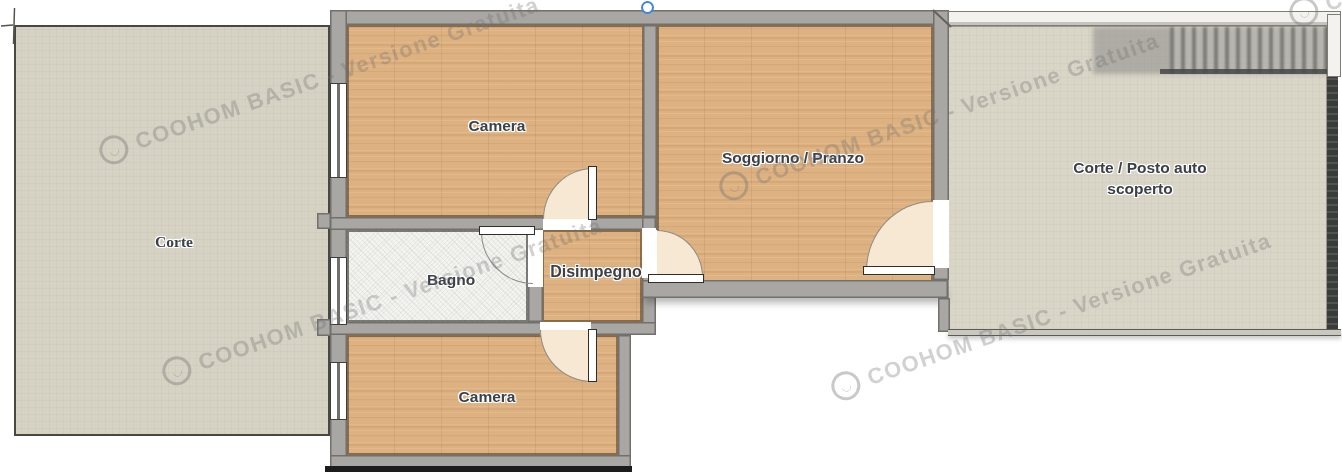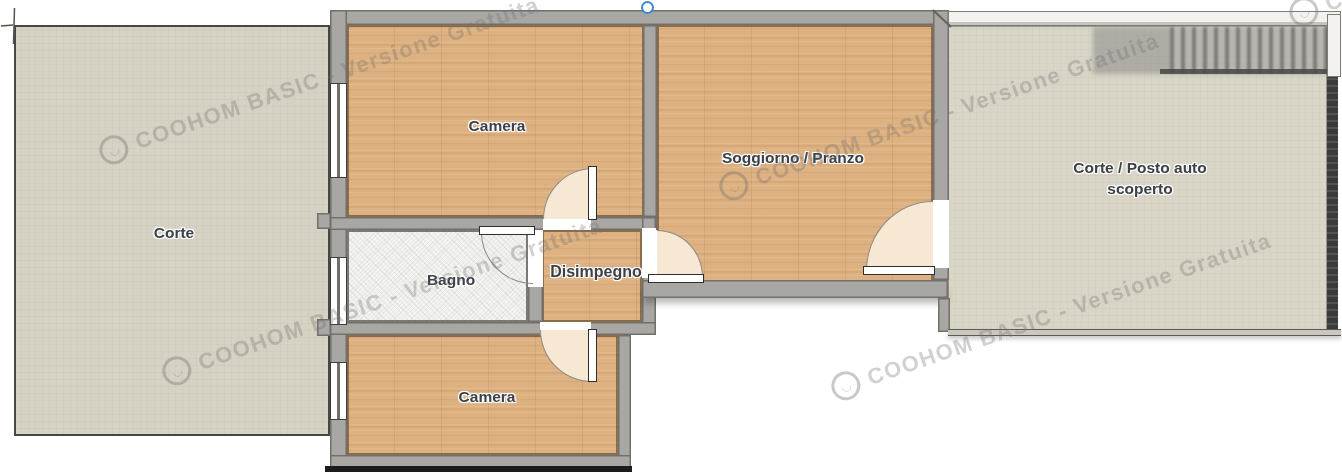--- a/index.html
+++ b/index.html
@@ -147,21 +147,21 @@
   <div class="abs leaf" style="left:588px;top:329px;width:9px;height:53px;"></div>
 
   <svg class="accents" width="1342" height="473" viewBox="0 0 1342 473">
     <line x1="933" y1="10" x2="951" y2="27" stroke="#63625e" stroke-width="2"></line>
     <line x1="13.5" y1="44" x2="14.5" y2="8" stroke="#55534d" stroke-width="1.5"></line>
     <line x1="1" y1="26" x2="13" y2="25" stroke="#55534d" stroke-width="1.5"></line>
   </svg>
 
   <div class="abs handle" style="left:641px;top:1px;width:13px;height:13px;"></div>
 
-  <div class="room-label" style="left:174px;top:233px;">Corte</div>
+  <div class="room-label" style="left:174px;top:242px;font-family:Liberation Serif, serif;">Corte</div>
   <div class="room-label" style="left:497px;top:126px;">Camera</div>
   <div class="room-label" style="left:793px;top:158px;text-align:center;">Soggiorno / Pranzo</div>
   <div class="room-label" style="left:439px;top:280px;margin-left:12px;">Bagno</div>
   <div class="room-label" style="left:596px;top:272px;font-size:16px;">Disimpegno</div>
   <div class="room-label" style="left:487px;top:397px;">Camera</div>
   <div class="room-label" style="left:1140px;top:178px;">
     <span class="line">Corte / Posto auto</span>
     <span class="line">scoperto</span>
   </div>
 

